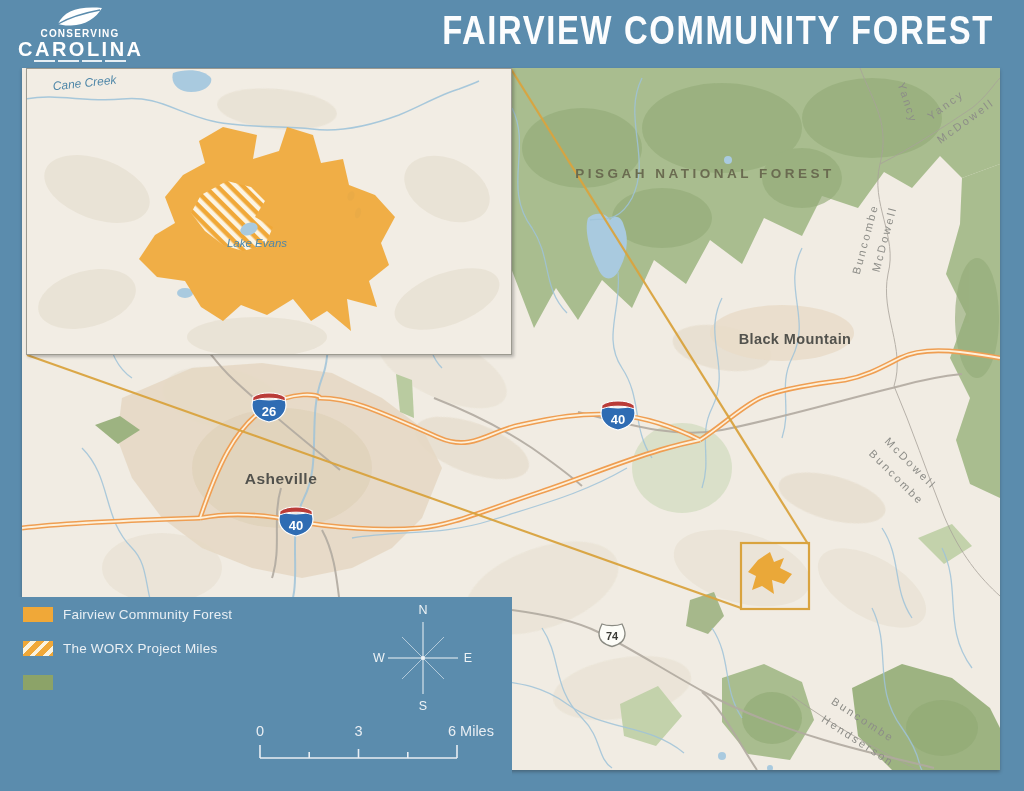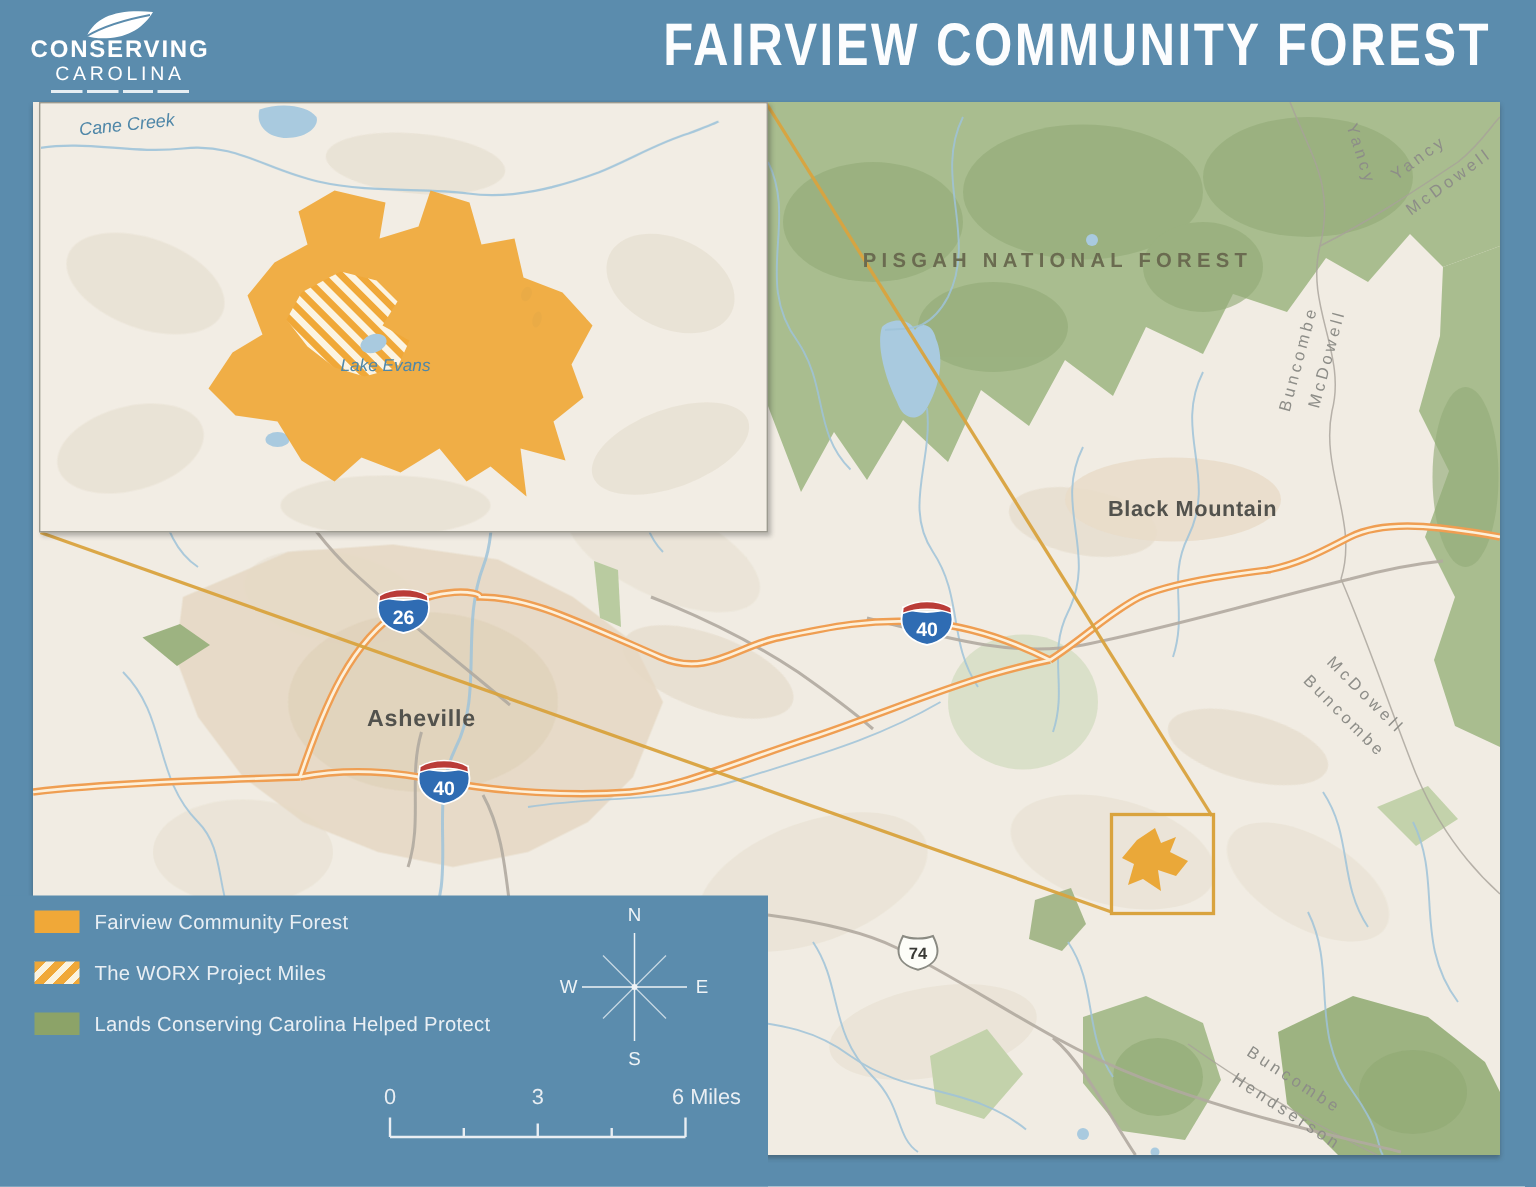--- a/index.html
+++ b/index.html
@@ -2,22 +2,22 @@
 <html><head>
 <meta charset="utf-8">
 <style>
   html,body{margin:0;padding:0;}
   #poster{
     position:relative;width:1024px;height:791px;overflow:hidden;
     background:#5b8cad;font-family:"Liberation Sans",sans-serif;
   }
   
   #logo{position:absolute;left:18px;top:5px;width:124px;text-align:center;color:#fff;}
-  #logo .l1{font-size:16px;font-weight:bold;letter-spacing:1.2px;line-height:14px;}
-  #logo .l2{font-size:13px;font-weight:normal;letter-spacing:2.5px;line-height:16px;}
+  #logo .l1{font-size:10px;font-weight:bold;letter-spacing:1.2px;line-height:14px;}
+  #logo .l2{font-size:20px;font-weight:bold;letter-spacing:2.5px;line-height:16px;}
   #logo .tagline{margin:3px auto 0;width:92px;display:flex;gap:3px;}
   #logo .tagline i{flex:1;height:2px;background:#fff;opacity:.85;}
   #title{
     position:absolute;top:8px;right:30px;color:#fcfdfe;
     font-size:40px;font-weight:800;letter-spacing:2px;white-space:nowrap;
     transform:scaleX(.82);transform-origin:100% 50%;
   }
   
   #main-map{position:absolute;left:22px;top:68px;width:978px;height:702px;background:#f1ece3;box-shadow:0 2px 3px rgba(40,40,40,.35);}
   #inset-map{position:absolute;left:26px;top:68px;width:486px;height:287px;background:#f2ede4;border:1px solid rgba(85,85,75,.55);box-sizing:border-box;box-shadow:2px 2px 3px rgba(40,40,40,.3);}
@@ -258,21 +258,20 @@
       <div class="legend-row">
         <span class="swatch orange"></span>
         <span class="legend-label">Fairview Community Forest</span>
       </div>
       <div class="legend-row">
         <span class="swatch hatch"></span>
         <span class="legend-label">The WORX Project Miles</span>
       </div>
       <div class="legend-row">
         <span class="swatch green"></span>
-        <span class="legend-label">Lands Conserving Carolina Helped Protect</span>
       </div>
     </div>
   </div>
 
   <div id="compass">
     <svg width="104" height="116" viewBox="0 0 104 116">
       <g stroke="#eef3f6" stroke-width="1">
         <line x1="51" y1="22" x2="51" y2="94"></line>
         <line x1="16" y1="58" x2="86" y2="58"></line>
         <g opacity=".75" stroke-width=".8">

